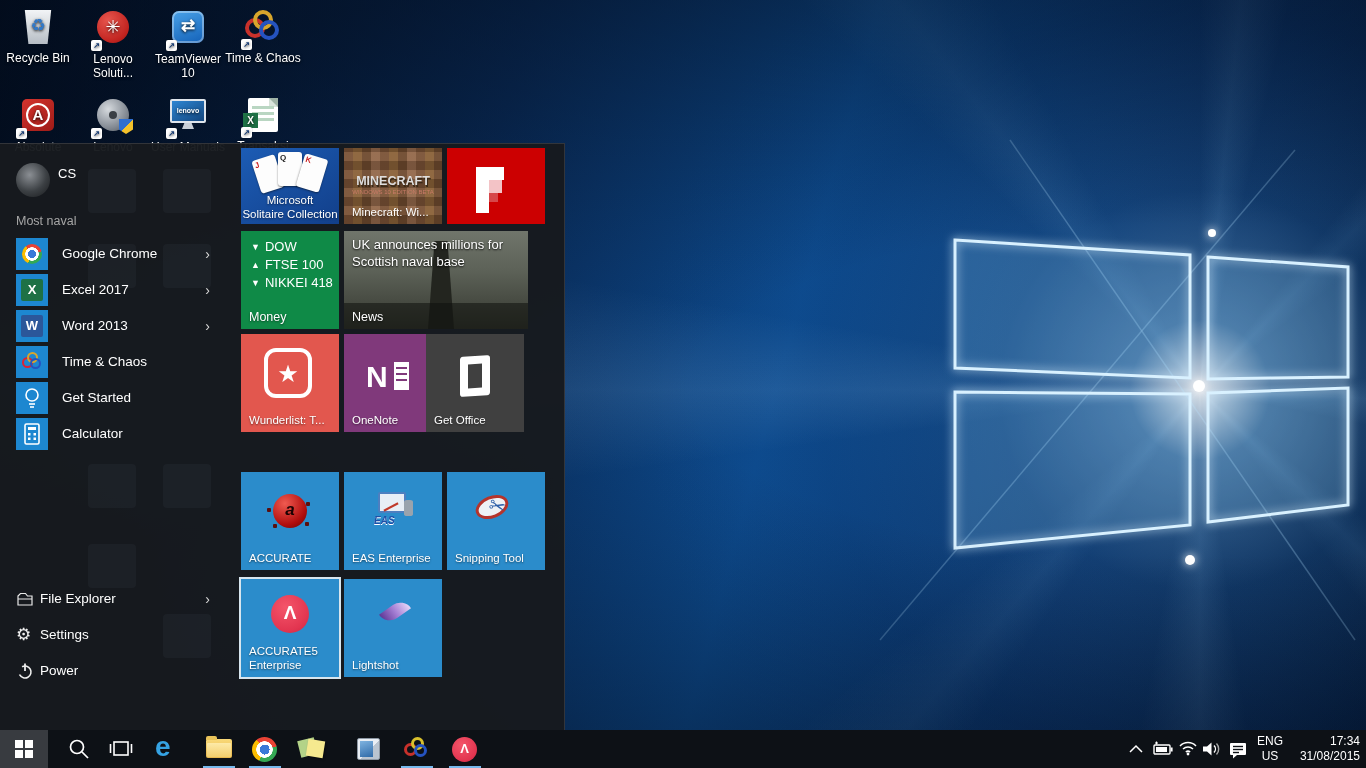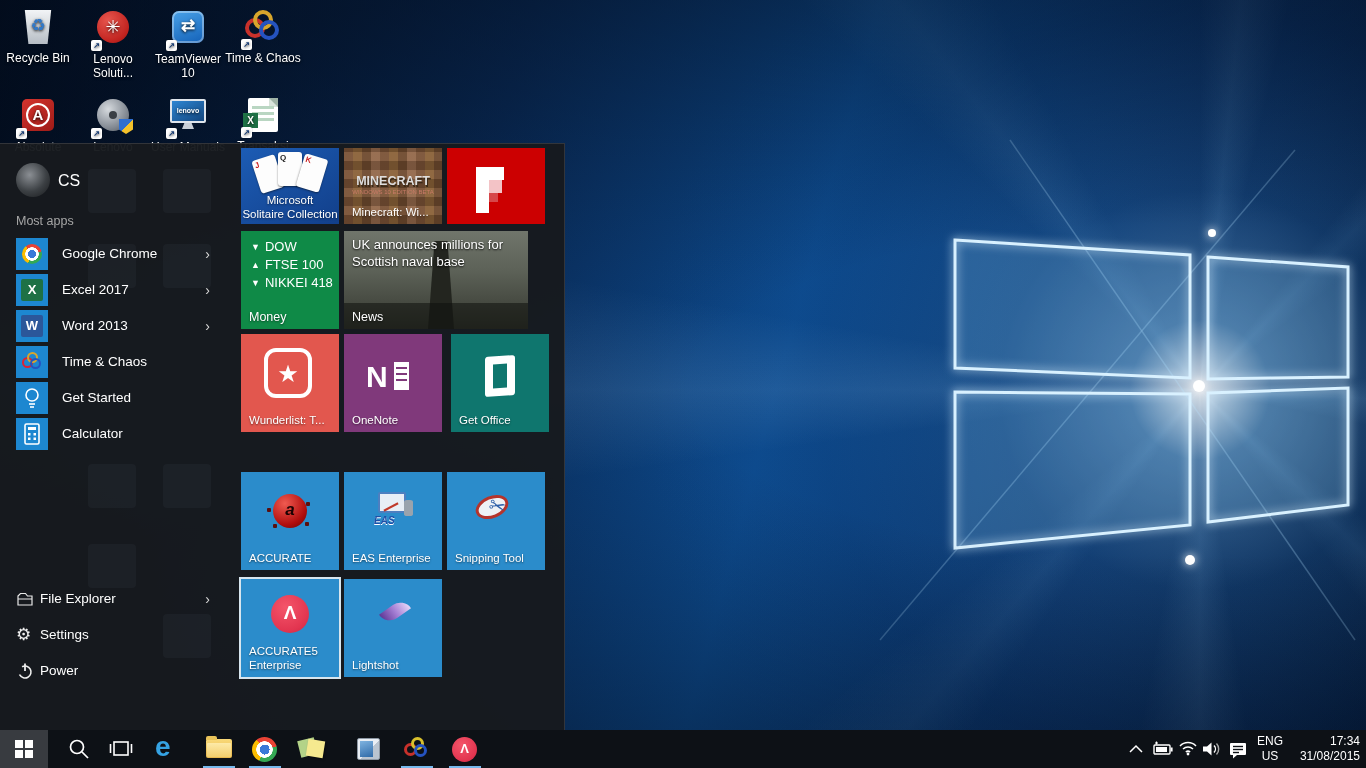--- a/index.html
+++ b/index.html
@@ -69,21 +69,21 @@
   .xfile b { position:absolute; left:-5px; bottom:4px; width:15px; height:15px; background:#1e7145;
              color:#fff; font-size:10px; line-height:15px; text-align:center; }
 
   
   .startmenu { position:absolute; left:0; top:143px; width:565px; height:587px;
                background:rgba(23,26,30,.965); border-top:1px solid rgba(255,255,255,.12);
                border-right:1px solid rgba(255,255,255,.12); color:#fff; z-index:5; }
   .ghost { position:absolute; width:48px; height:44px; border-radius:4px; background:rgba(150,160,175,.055); }
   .avatar { position:absolute; left:16px; top:19px; width:34px; height:34px; border-radius:50%;
             background:radial-gradient(circle at 40% 35%, #8b8f94, #3c4044 55%, #17191c); }
-  .uname { position:absolute; left:58px; top:28px; font-size:16px; }
+  .uname { position:absolute; left:58px; top:22px; font-size:13px; }
   .muhead { position:absolute; left:16px; top:70px; font-size:12.5px; color:#a6a6a6; }
   .mu { position:absolute; left:0; width:238px; height:36px; cursor:default; }
   .mu .tilebg { position:absolute; left:16px; top:2px; width:32px; height:32px; background:#1d87d0; }
   .mu .lbl { position:absolute; left:62px; top:10px; font-size:13.5px; }
   .mu .chev, .bm .chev { position:absolute; right:28px; top:10px; font-size:14px; color:#d8d8d8; }
   .bm { position:absolute; left:0; width:238px; height:36px; }
   .bm .ic { position:absolute; left:16px; top:9px; width:18px; height:18px; color:#eee; font-size:17px; line-height:18px; }
   .bm .lbl { position:absolute; left:40px; top:10px; font-size:13.5px; }
 
   .minichrome { position:absolute; inset:6px; border-radius:50%;
@@ -289,21 +289,21 @@
     <div class="ghost" style="left:163px;top:25px"></div>
     <div class="ghost" style="left:88px;top:100px"></div>
     <div class="ghost" style="left:163px;top:100px"></div>
     <div class="ghost" style="left:88px;top:320px"></div>
     <div class="ghost" style="left:163px;top:320px"></div>
     <div class="ghost" style="left:88px;top:400px"></div>
     <div class="ghost" style="left:163px;top:470px"></div>
 
     <div class="avatar"></div>
     <div class="uname">CS</div>
-    <div class="muhead">Most apps</div>
+    <div class="muhead">Most naval</div>
 
     <div class="mu" style="top:92px">
       <div class="tilebg">
           <div class="minichrome"></div>
         </div>
       <span class="lbl">Google Chrome</span>
       <span class="chev">›</span>
     </div>
     <div class="mu" style="top:128px">
       <div class="tilebg">
@@ -424,21 +424,21 @@
     </div>
 
     <div class="tile" style="left:344px;top:190px;background:#80397b">
       <div class="onen">N</div>
       <div class="onepage">
           <i></i>
         </div>
       <div class="lbl">OneNote</div>
     </div>
 
-    <div class="tile" style="left:451px;top:190px;background:#0f766e">
+    <div class="tile" style="left:426px;top:190px;background:#404040">
       <div class="officeo"></div>
       <div class="lbl">Get Office</div>
     </div>
 
     <div class="tile" style="left:241px;top:328px;background:#2b8ccb">
       <div class="accball"><span>a</span></div>
       <div class="fleck"></div>
       <div class="lbl">ACCURATE</div>
     </div>
 

